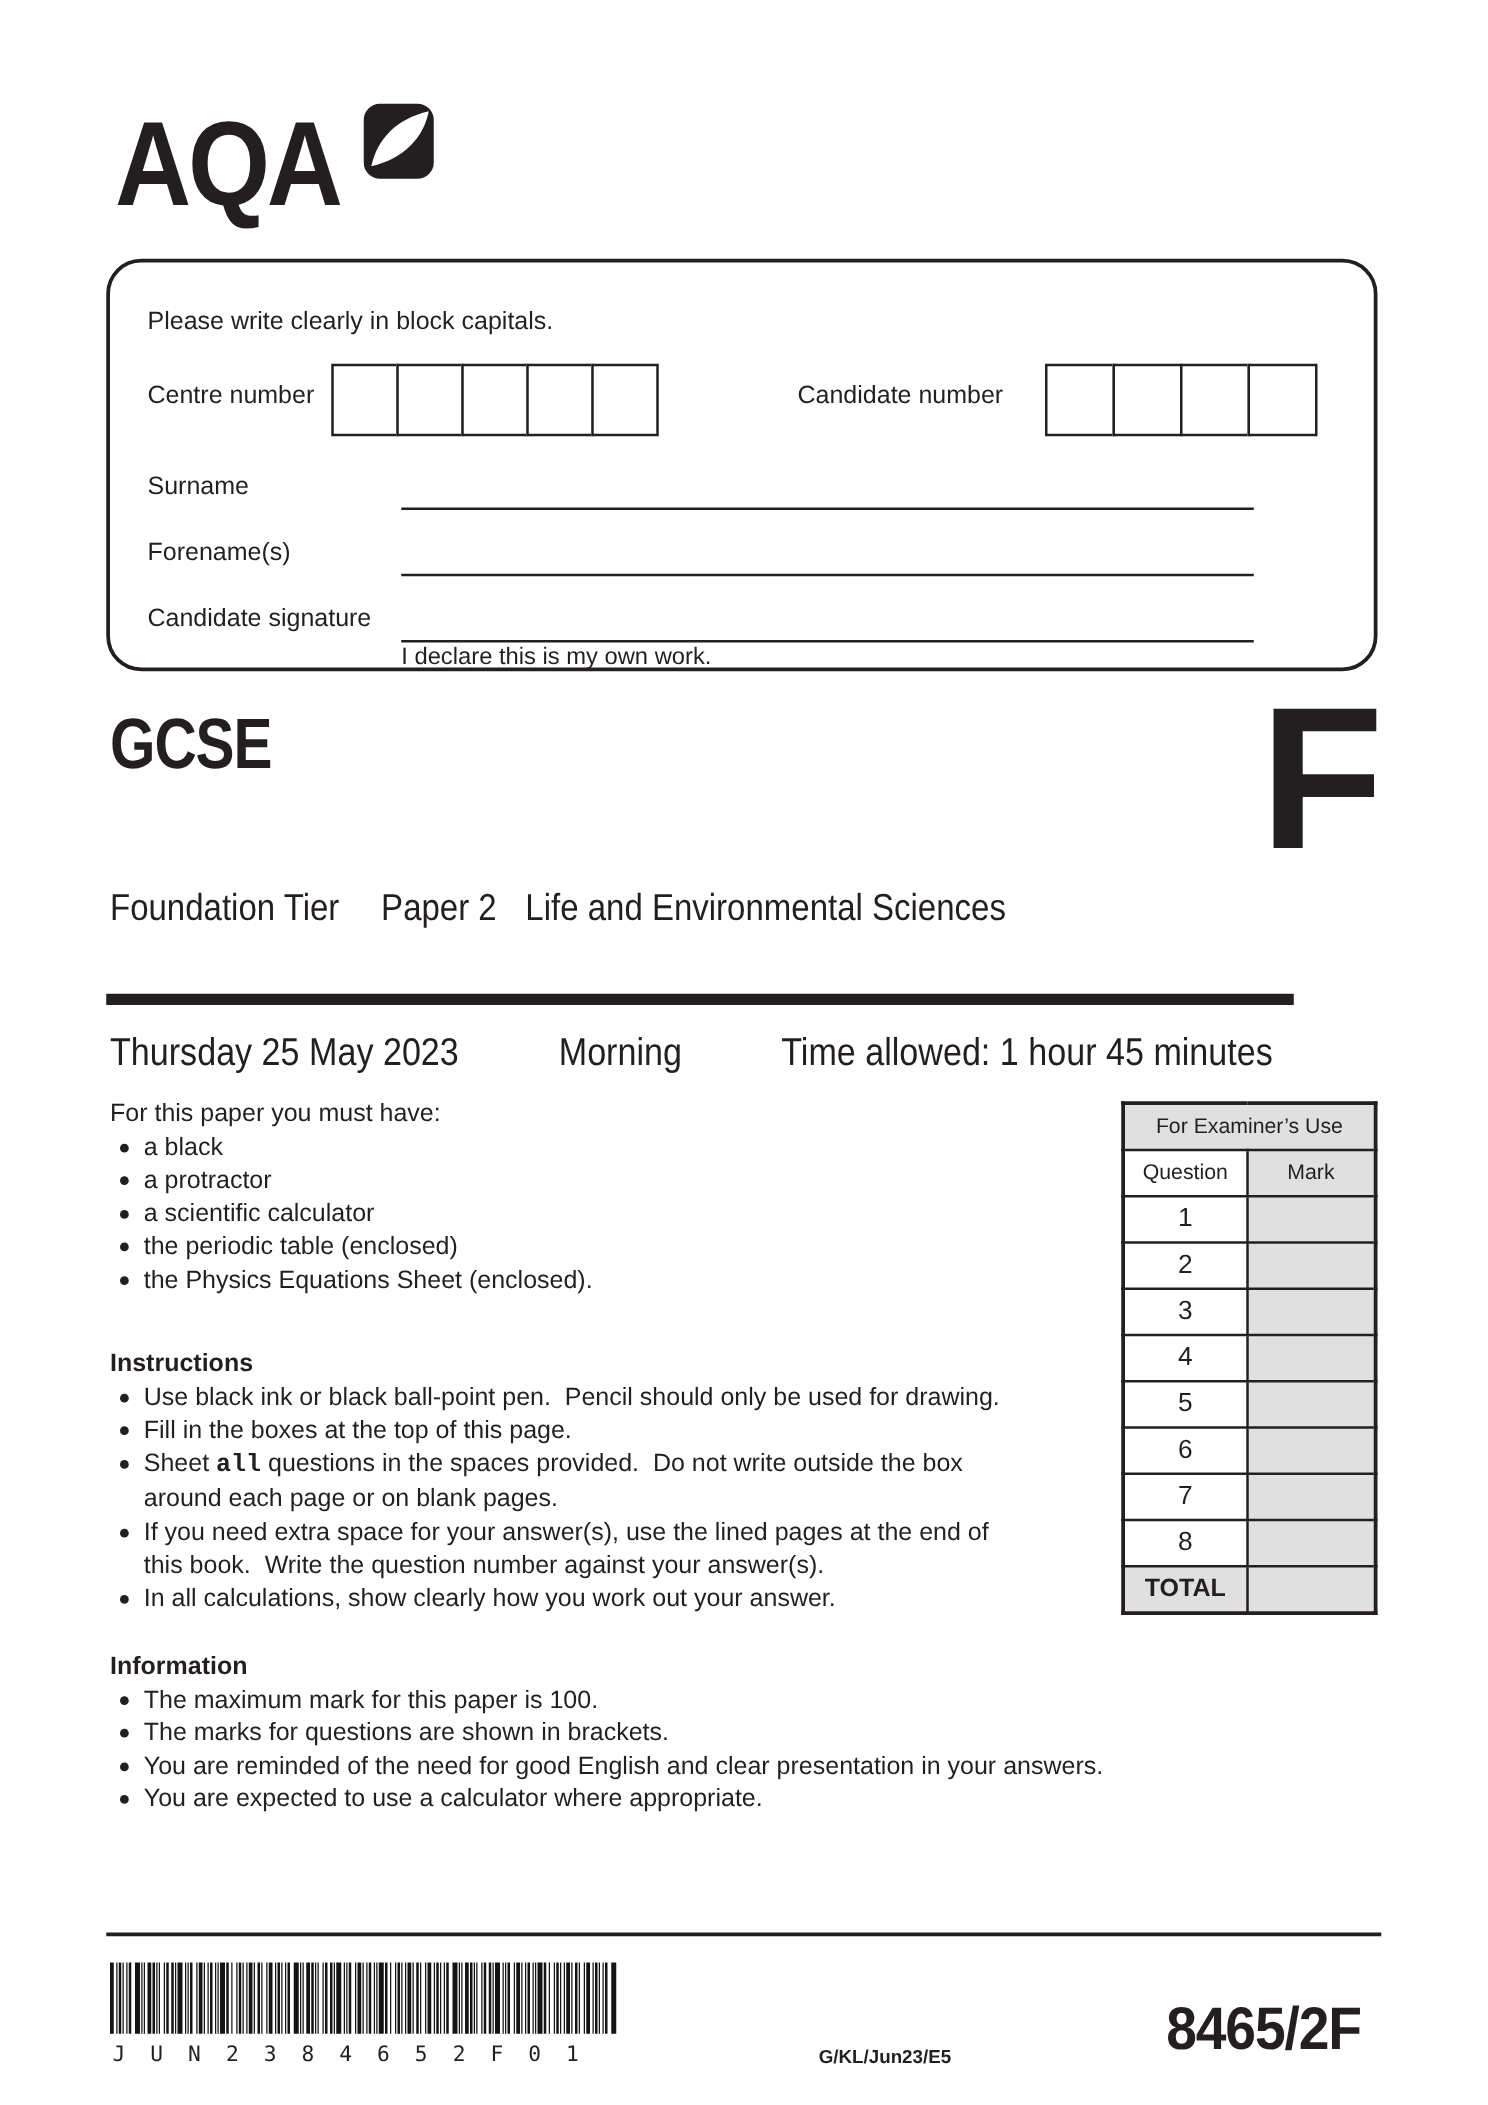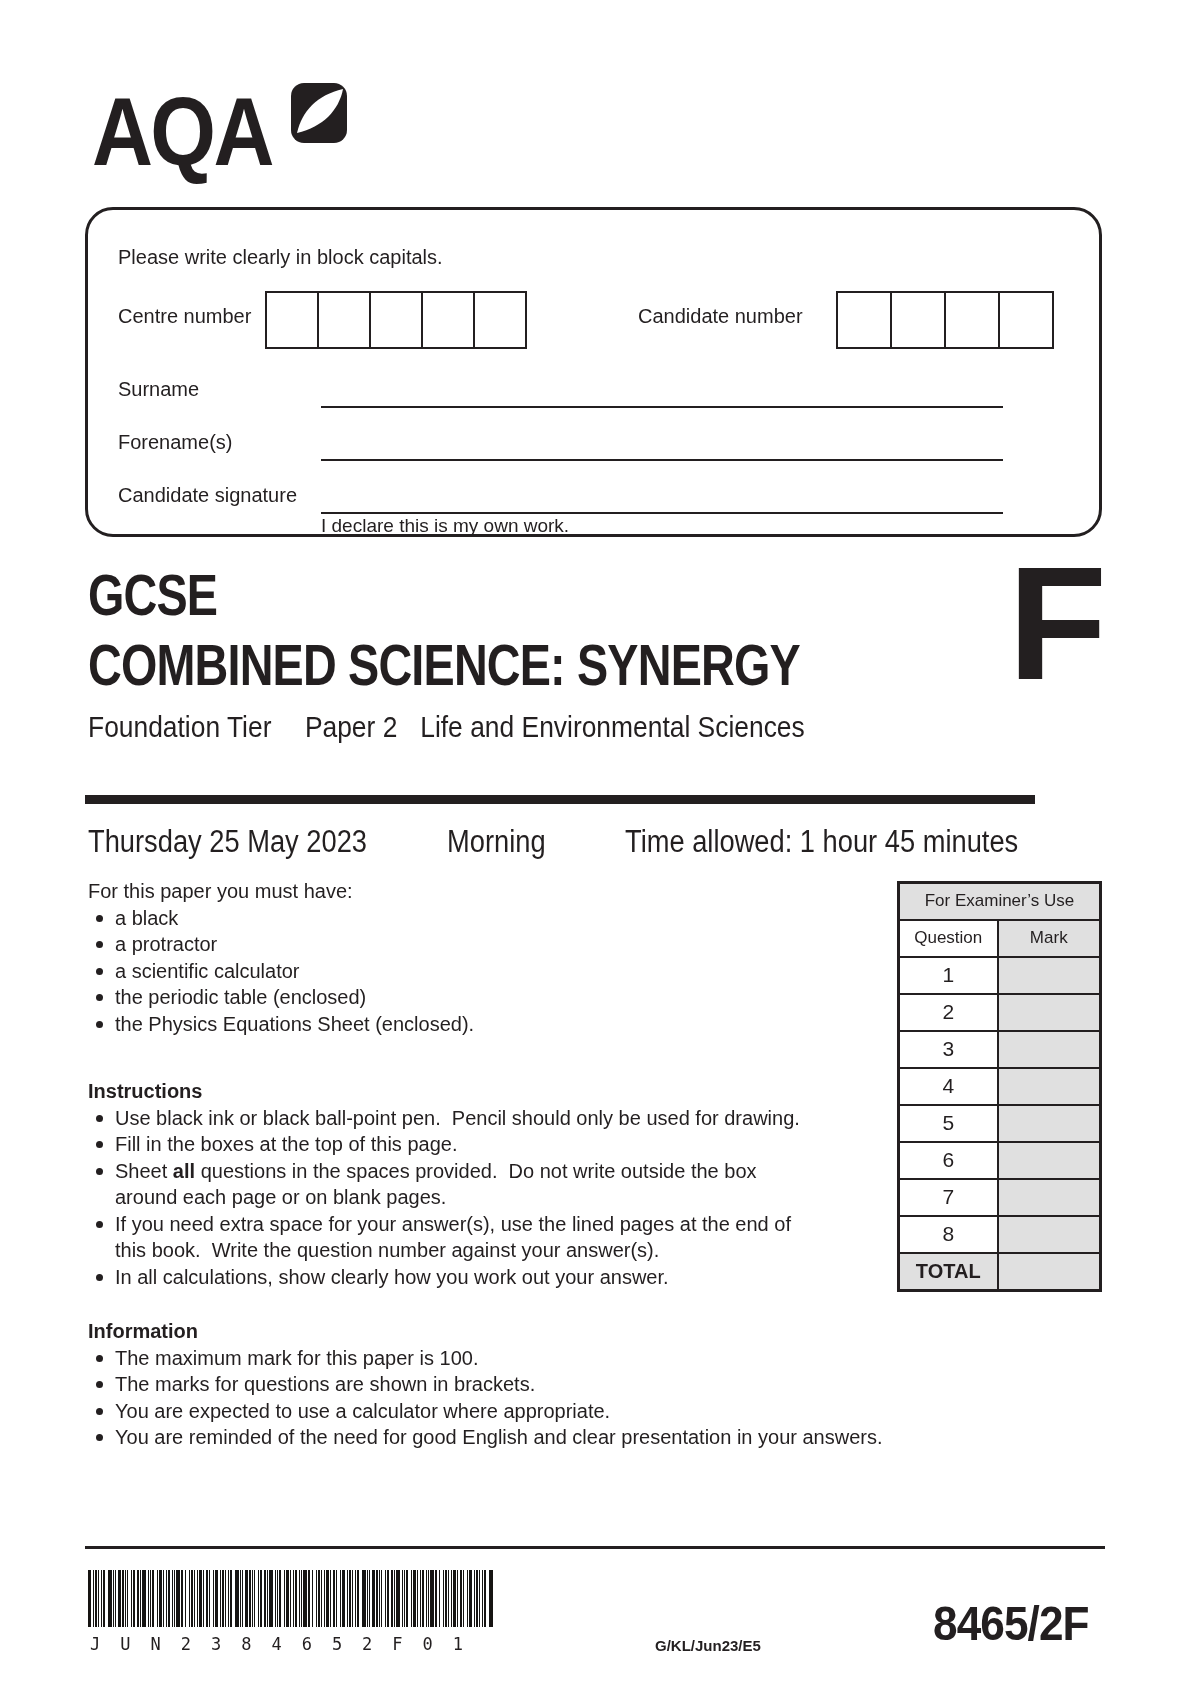--- a/index.html
+++ b/index.html
@@ -122,21 +122,20 @@
 
     <div class="cand-label" style="left:30px;top:221px;">Forename(s)</div>
     <div class="writeline" style="top:249px;"></div>
 
     <div class="cand-label" style="left:30px;top:274px;">Candidate signature</div>
     <div class="writeline" style="top:302px;"></div>
     <div class="declaration">I declare this is my own work.</div>
   </div>
 
   <div class="qual"><span class="condensed">GCSE</span></div>
-  <div class="subject"><span class="condensed">COMBINED SCIENCE: SYNERGY</span></div>
   <div class="grade-letter">F</div>
   <div class="paper-line">
     <span class="condensed" style="transform:scaleX(.88);">
       <span>Foundation Tier</span><span class="seg2">Paper 2</span><span class="seg3">Life and Environmental Sciences</span>
     </span>
   </div>
   <div class="black-bar"></div>
 
   <div class="session">
     <span class="date"><span>Thursday 25 May 2023</span></span>
@@ -175,21 +174,21 @@
       <li>
           <span class="dot"></span>
           <span class="li-text">Use black ink or black ball-point pen.  Pencil should only be used for drawing.</span>
         </li>
       <li>
           <span class="dot"></span>
           <span class="li-text">Fill in the boxes at the top of this page.</span>
         </li>
       <li>
           <span class="dot"></span>
-          <span class="li-text"><span>Sheet </span><span style="font-weight:bold;">all</span><span> questions in the spaces provided.  Do not write outside the box
+          <span class="li-text"><span>Sheet </span><span style="font-weight:bold;font-family:Liberation Mono, monospace;">all</span><span> questions in the spaces provided.  Do not write outside the box
 around each page or on blank pages.</span></span>
         </li>
       <li>
           <span class="dot"></span>
           <span class="li-text">If you need extra space for your answer(s), use the lined pages at the end of
 this book.  Write the question number against your answer(s).</span>
         </li>
       <li>
           <span class="dot"></span>
           <span class="li-text">In all calculations, show clearly how you work out your answer.</span>
@@ -201,25 +200,25 @@
       <li>
           <span class="dot"></span>
           <span class="li-text">The maximum mark for this paper is 100.</span>
         </li>
       <li>
           <span class="dot"></span>
           <span class="li-text">The marks for questions are shown in brackets.</span>
         </li>
       <li>
           <span class="dot"></span>
+          <span class="li-text">You are reminded of the need for good English and clear presentation in your answers.</span>
+        </li>
+      <li>
+          <span class="dot"></span>
           <span class="li-text">You are expected to use a calculator where appropriate.</span>
-        </li>
-      <li>
-          <span class="dot"></span>
-          <span class="li-text">You are reminded of the need for good English and clear presentation in your answers.</span>
         </li>
     </ul>
   </div>
 
   <table class="ex-table">
     <tbody>
         <tr>
           <td class="t-title" colspan="2">For Examiner’s Use</td>
         </tr>
     <tr>

